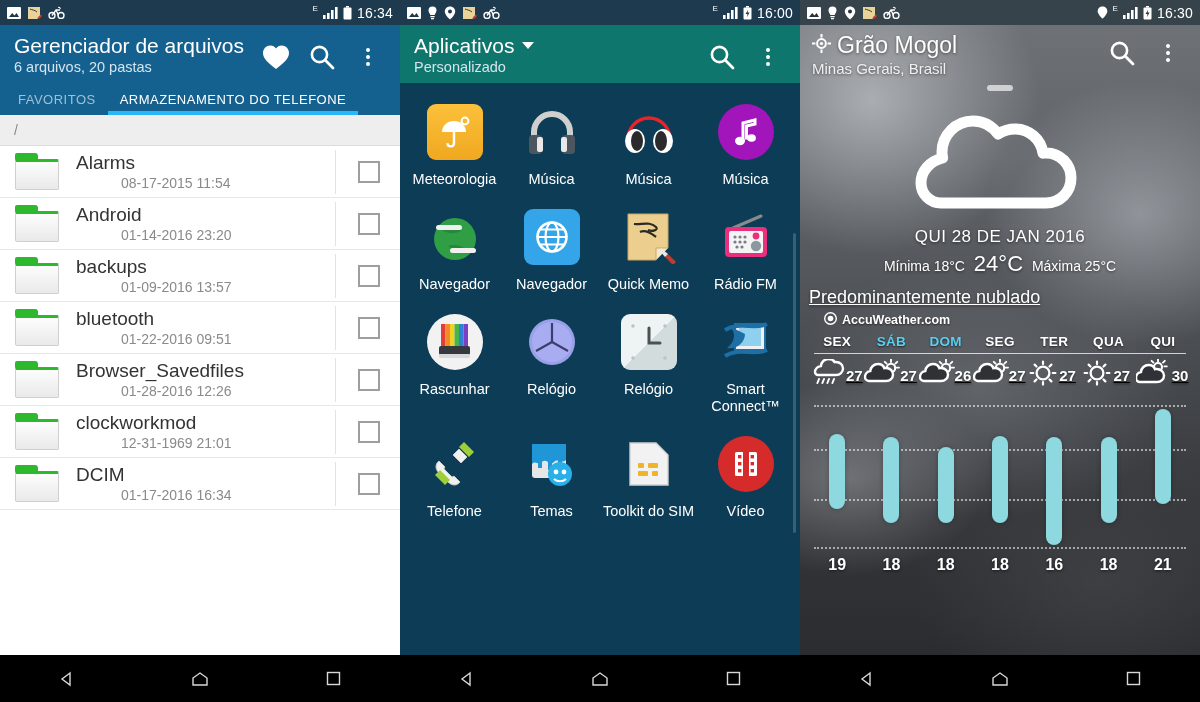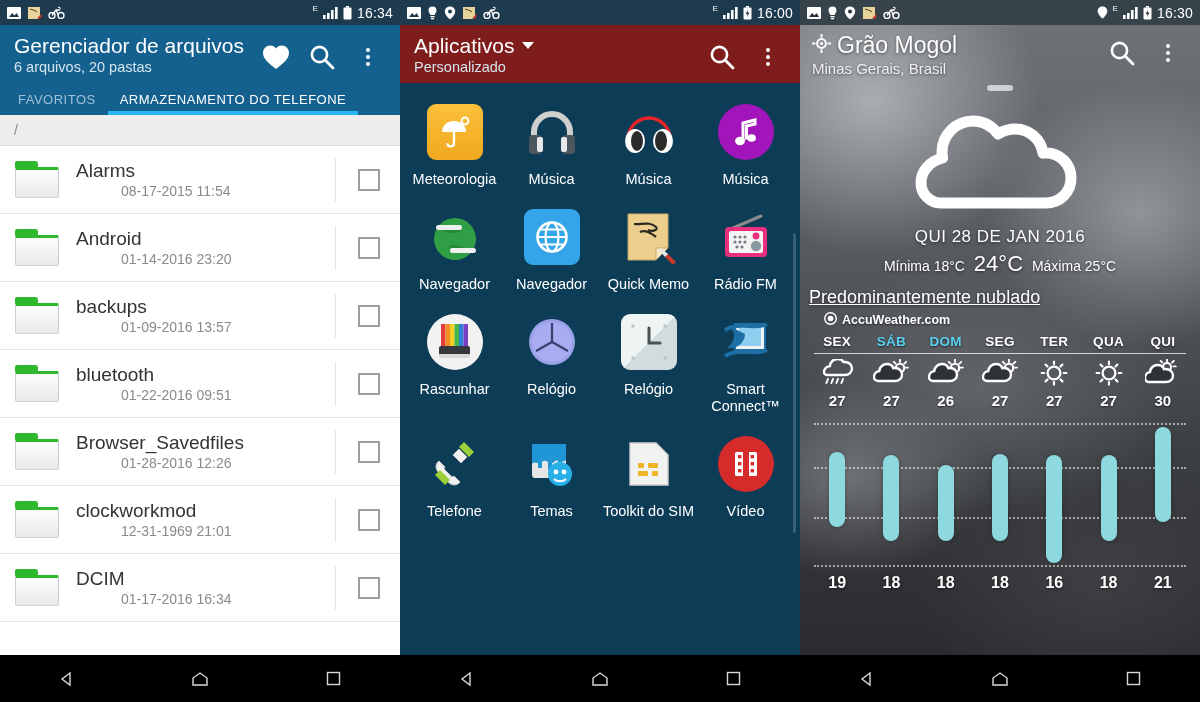--- a/index.html
+++ b/index.html
@@ -38,34 +38,34 @@
   .tabs { background:#14618f; display:flex; padding:0 6px; }
   .tab { color:#9dc0d6; font-size:13px; letter-spacing:.5px; padding:9px 12px 8px; position:relative; cursor:pointer; white-space:nowrap; }
   .tab.sel { color:#fff; }
   .tab.sel:after { content:""; position:absolute; left:0; right:0; bottom:0; height:4px; background:#29b6f6; }
 
   
   .crumb { background:#eeeeee; color:#888; font-size:14px; padding:7px 14px; border-bottom:1px solid #dcdcdc; }
 
   
   .filelist { flex:1 1 auto; background:#fff; overflow:hidden; }
-  .frow { display:flex; align-items:center; height:68px; padding:0 0 0 14px; border-bottom:1px solid #e8e8e8; cursor:pointer; }
+  .frow { display:flex; align-items:center; height:52px; padding:0 0 0 14px; border-bottom:1px solid #e8e8e8; cursor:pointer; }
   .folder { width:46px; height:38px; position:relative; flex:0 0 46px; margin-right:16px; }
   .folder .tab-top { position:absolute; left:1px; top:0; width:23px; height:8px; background:#2eb82e; border-radius:2px 3px 0 0; }
   .folder .body { position:absolute; left:1px; top:6px; width:44px; height:31px;
     background:linear-gradient(#fdfdfd,#e9e9e9); border:1px solid #cfcfcf; border-top:3px solid #2eb82e; border-radius:0 2px 2px 2px; }
   .fmeta { flex:1 1 auto; min-width:0; }
   .fname { font-size:19px; color:#333; line-height:23px; white-space:nowrap; overflow:hidden; }
   .fdate { font-size:14px; color:#8a8a8a; line-height:19px;margin-left:45px; }
   .fsep { width:1px; height:44px; background:#e2e2e2; margin:0 22px 0 6px; }
   .cbox { width:22px; height:22px; border:2px solid #9e9e9e; background:#fff; margin-right:20px; flex:0 0 22px; cursor:pointer; }
 
   
   .drawer { flex:1 1 auto; background:#0d3c56; position:relative; overflow:hidden; }
-  .appbar-drawer { background:#7f1d1d; }
+  .appbar-drawer { background:#0f766e; }
   .title-row { display:flex; align-items:center; gap:8px; }
   .caret { width:0; height:0; border-left:6px solid #fff; border-right:6px solid #fff; border-top:7px solid #fff;
            border-left-color:transparent; border-right-color:transparent; }
   .grid { display:grid; grid-template-columns:repeat(4,1fr); padding:14px 6px 0; row-gap:14px; }
   .app { display:flex; flex-direction:column; align-items:center; cursor:pointer; padding-top:4px; }
   .app .ic { width:62px; height:62px; display:flex; align-items:center; justify-content:center; position:relative; }
   .app .lb { color:#fff; font-size:14.5px; line-height:17px; text-align:center; margin-top:8px; max-width:96px; }
   .sqr { width:56px; height:56px; border-radius:9px; display:flex; align-items:center; justify-content:center; }
   .cir { width:56px; height:56px; border-radius:50%; display:flex; align-items:center; justify-content:center; }
   .vscroll { position:absolute; right:4px; top:150px; width:3px; height:300px; background:rgba(255,255,255,0.18); border-radius:2px; }
@@ -90,21 +90,21 @@
   .w-temps { text-align:center; color:#fff; font-size:14px; margin-top:4px; text-shadow:0 1px 3px rgba(0,0,0,.55); }
   .w-temps .cur { font-size:22px; margin:0 5px; }
   .w-cond { color:#fff; font-size:18px; padding:10px 0 0 9px; text-shadow:0 1px 3px rgba(0,0,0,.55);text-decoration:underline; }
   .w-attr { display:flex; align-items:center; gap:5px; padding:4px 0 0 24px; color:#fff; font-size:12.5px; font-weight:bold;
             text-shadow:0 1px 2px rgba(0,0,0,.6); }
   .days { display:grid; grid-template-columns:repeat(7,1fr); padding:6px 10px 0; }
   .dname { text-align:center; font-size:13.5px; font-weight:bold; color:#fff; letter-spacing:.3px; text-shadow:0 1px 2px rgba(0,0,0,.6); }
   .dname.hl { color:#59d0f0; }
   .hr { height:1px; background:rgba(255,255,255,.75); margin:4px 14px 0; }
   .dicons { display:grid; grid-template-columns:repeat(7,1fr); padding:5px 10px 0; }
-  .dcell { display:flex; flex-direction:column; align-items:center; }
+  .dcell { display:flex; align-items:center;text-decoration:underline; }
   .dhi { color:#fff; font-size:15px; font-weight:bold; margin-top:1px; text-shadow:0 1px 2px rgba(0,0,0,.6); }
   .chart { position:relative; height:175px; margin-top:6px; }
   .gl { position:absolute; left:14px; right:14px; height:0; border-top:2px dotted rgba(255,255,255,.55); }
   .bars { position:absolute; left:10px; right:10px; top:0; bottom:0; display:grid; grid-template-columns:repeat(7,1fr); }
   .bwrap { position:relative; }
   .bar { position:absolute; left:50%; transform:translateX(-50%); width:16px; border-radius:9px; background:#8ed8e0; box-shadow:0 0 5px rgba(0,0,0,.25); }
   .lows { position:absolute; left:10px; right:10px; bottom:-2px; display:grid; grid-template-columns:repeat(7,1fr); }
   .lows div { text-align:center; color:#fff; font-size:16px; font-weight:bold; text-shadow:0 1px 3px rgba(0,0,0,.6); }
 
   

